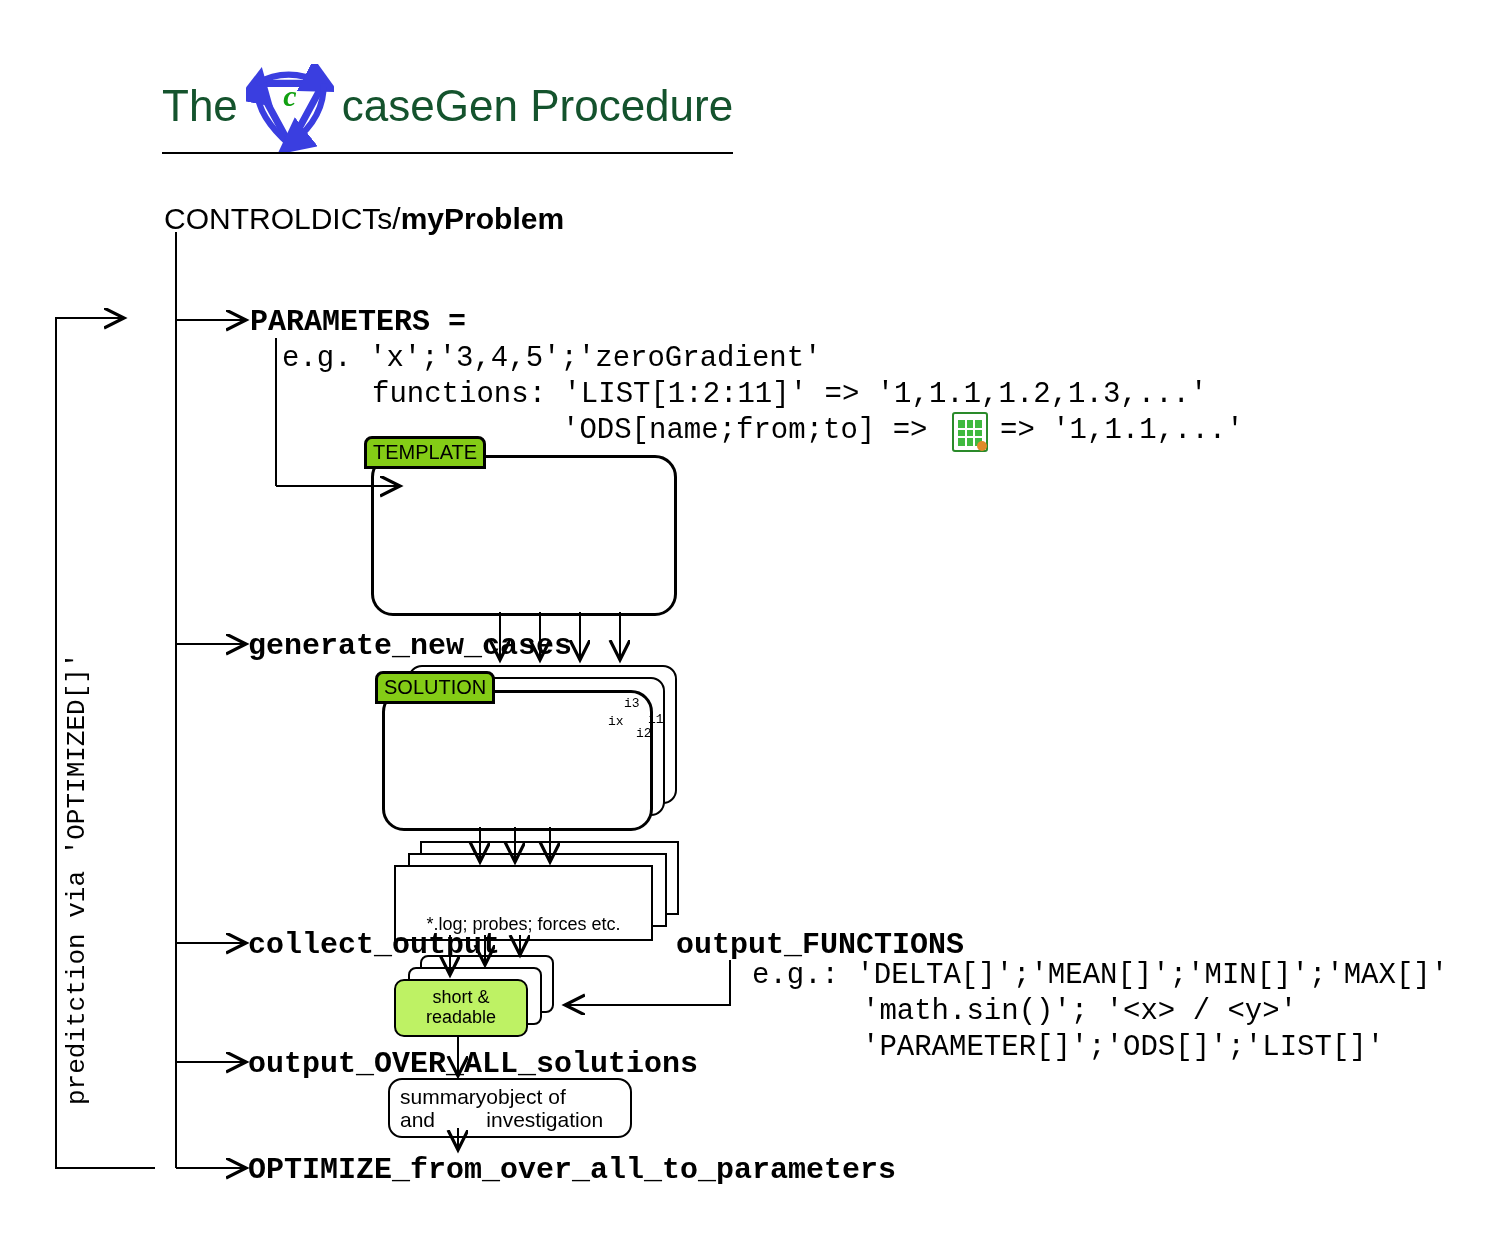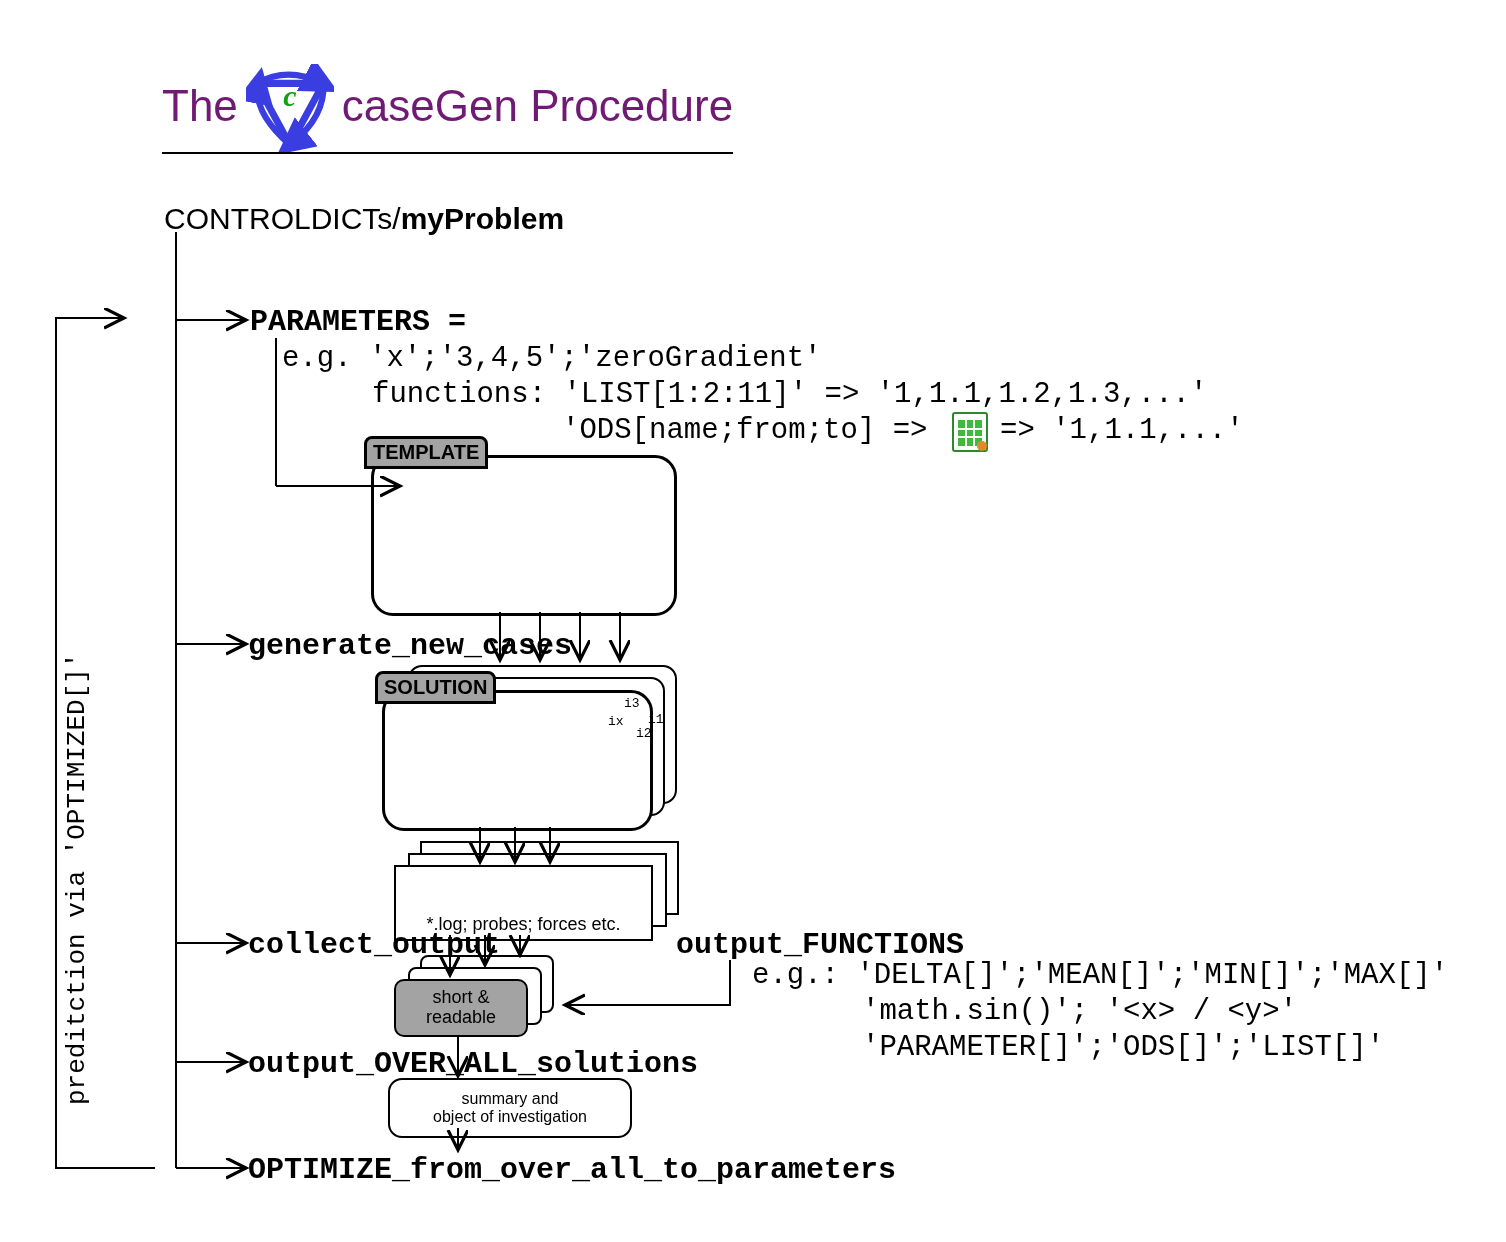--- a/index.html
+++ b/index.html
@@ -10,21 +10,21 @@
     width: 1506px;
     height: 1242px;
     position: relative;
   }
   
   .title-wrap {
     position: absolute;
     left: 162px;
     top: 64px;
     font-size: 44px;
-    color: #701a75;
+    color: #14532d;
     border-bottom: 2px solid #000;
     padding-bottom: 4px;
     display: flex;
     align-items: center;
     gap: 8px;
   }
   .title-wrap .logo { width: 88px; height: 84px; display:inline-block; }
   
   .hdr {
     position: absolute;
@@ -48,23 +48,23 @@
     border: 3px solid #000;
     border-radius: 22px;
     background: #fff;
   }
   .tabLabel {
     position: absolute;
     top: -22px;
     left: -10px;
     border: 3px solid #000;
     border-radius: 8px 8px 0 0;
-    background: #a3a3a3;
+    background: #84cc16;
     font-family: Verdana, sans-serif;
-    font-weight: bold;
+    font-weight: normal;
     font-size: 20px;
     padding: 2px 6px;
   }
   .innerLines {
     background: repeating-linear-gradient(#fff, #fff 7px, #bdbdbd 7px, #bdbdbd 11px);
   }
   .setfiles {
     position: absolute;
     left: 20px; top: 12px;
     width: 240px; height: 60px;
@@ -97,22 +97,22 @@
     border:2px solid #000;
   }
   .shortbox {
     font-size:18px;
     display:flex;flex-direction:column;align-items:center;justify-content:center;
     border:2px solid #000;
     border-radius:10px;
     line-height:1.1;
   }
   .summarybox {
-    font-size:16px;
-    display:flex;flex-direction:column;align-items:center;justify-content:center;
+    font-size:21px;
+    display:flex;flex-direction:row;align-items:center;justify-content:center;
     border:2px solid #000;
     border-radius:14px;
     line-height:1.1;
     padding:4px 10px;
   }
   
   .vert {
     position:absolute;
     transform: rotate(-90deg);
     transform-origin: left top;
@@ -203,21 +203,21 @@
 
 <div class="monoLbl" style="left:676px; top:928px;">output_FUNCTIONS</div>
 <div class="monoTxt" style="left:752px; top:959px;">
   <span>e.g.:</span> <span>'DELTA[]';'MEAN[]';'MIN[]';'MAX[]'</span>
 </div>
 <div class="monoTxt" style="left:862px; top:995px;">'math.sin()'; '&lt;x&gt; / &lt;y&gt;'</div>
 <div class="monoTxt" style="left:862px; top:1031px;">'PARAMETER[]';'ODS[]';'LIST[]'</div>
 
 <div class="stackTiny innerLines" style="left:420px; top:955px; width:130px; height:54px; border-radius:8px;"></div>
 <div class="stackTiny innerLines" style="left:408px; top:967px; width:130px; height:54px; border-radius:8px;"></div>
-<div class="stackTiny shortbox innerLines" style="left:394px; top:979px; width:130px; height:54px; background:#a3a3a3;">
+<div class="stackTiny shortbox innerLines" style="left:394px; top:979px; width:130px; height:54px; background:#bef264;">
   <span>short &amp;</span>
   <span>readable</span>
 </div>
 
 <div class="monoLbl" style="left:248px; top:1047px;">output_OVER_ALL_solutions</div>
 
 <div class="summarybox innerLines" style="position:absolute; left:388px; top:1078px; width:220px; height:48px; background:#fff;">
   <span>summary and</span>
   <span>object of investigation</span>
 </div>

